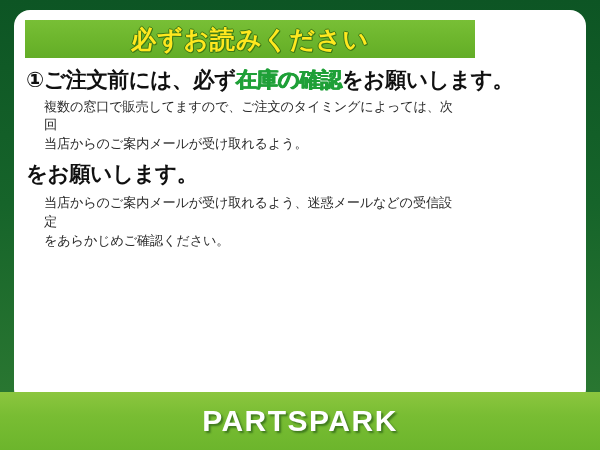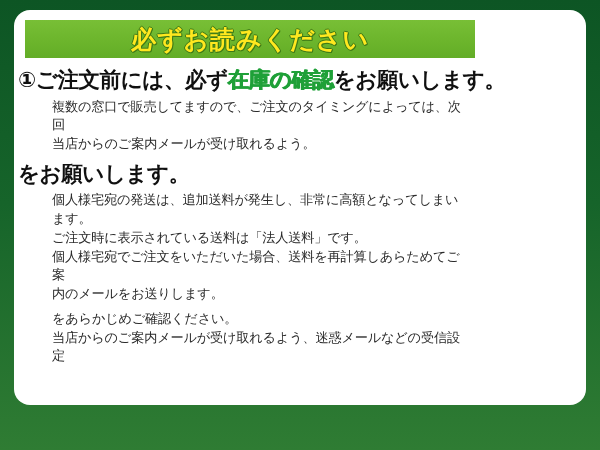--- a/index.html
+++ b/index.html
@@ -55,21 +55,21 @@
     white-space: nowrap;
   }
 
   
   #content {
     position: absolute;
     left: 0;
     top: 56px;
     width: 460px;
     box-sizing: border-box;
-    padding: 0 10px 0 4px;
+    padding: 0 10px 0 12px;
   }
 
   .item { margin-bottom: 6px; }
 
   .headline {
     font-size: 21.5px;
     font-weight: bold;
     color: #101010;
     line-height: 1.33;
     letter-spacing: -0.4px;
@@ -79,21 +79,21 @@
   .hl-green {
     color: #1fa038;
     text-shadow: 0.6px 0 0 #1fa038, -0.6px 0 0 #1fa038;
   }
 
   .sub {
     font-size: 13.2px;
     color: #2b2b2b;
     line-height: 1.42;
     letter-spacing: -0.2px;
-    margin: 3px 0 0 34px;
+    margin: 3px 0 0 18px;
   }
   .sub p { margin: 0; }
 
   
   #footer {
     position: absolute;
     left: 0;
     bottom: 0;
     width: 600px;
     height: 58px;
@@ -130,32 +130,29 @@
         <div class="sub">
           <p>複数の窓口で販売してますので、ご注文のタイミングによっては、次回</p>
           <p>当店からのご案内メールが受け取れるよう。</p>
         </div>
       </div>
 
       <div class="item">
         <div class="headline">
           <span>をお願いします。</span>
         </div>
-        <div class="sub">
-          <p>個人様宅宛の発送は、追加送料が発生し、非常に高額となってしまいます。</p>
-          <p>ご注文時に表示されている送料は「法人送料」です。</p>
-          <p>個人様宅宛でご注文をいただいた場合、送料を再計算しあらためてご案</p>
-          <p>内のメールをお送りします。</p>
-        </div>
       </div>
 
       <div class="item">
         <div class="sub">
+          <p>当店からのご案内メールが受け取れるよう、迷惑メールなどの受信設定</p>
           <p>をあらかじめご確認ください。</p>
-          <p>当店からのご案内メールが受け取れるよう、迷惑メールなどの受信設定</p>
         </div>
       </div>
 
     </div>
   </div>
 
+  <div id="footer">
+    <span id="brand">PARTSPARK</span>
+  </div>
 
 </div>
 
 </body></html>

